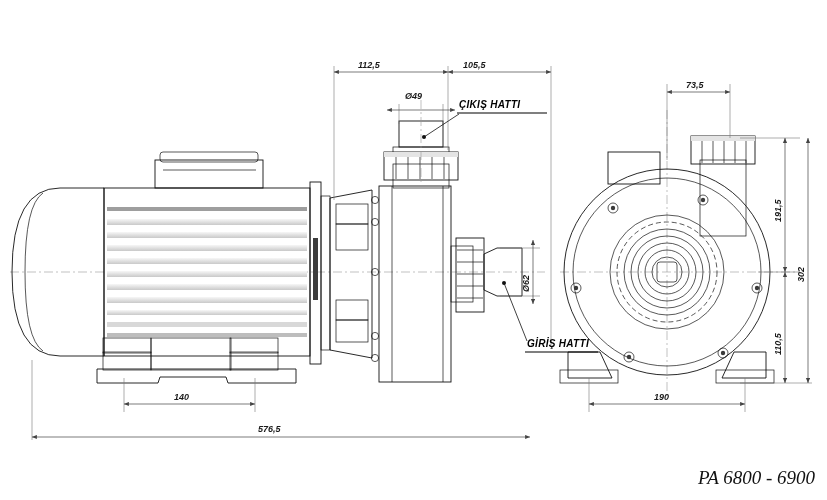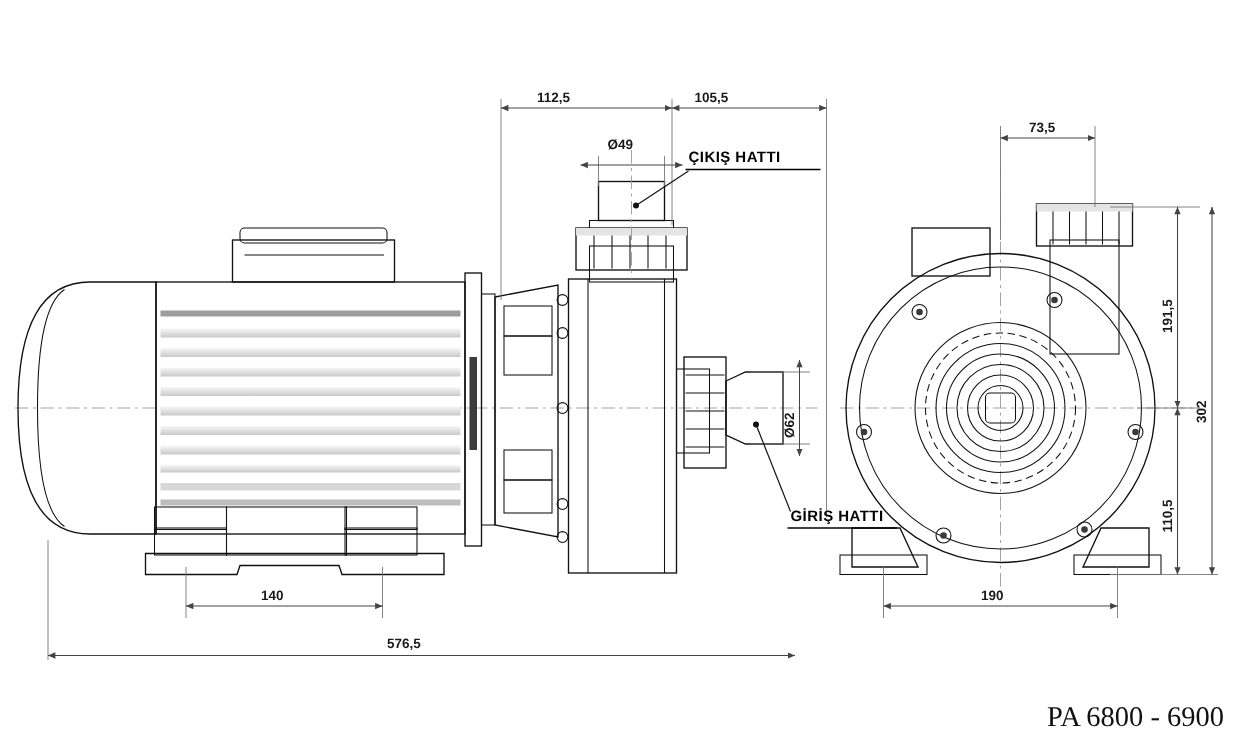--- a/index.html
+++ b/index.html
@@ -1,18 +1,18 @@
 <!DOCTYPE html>
 <html><head>
 <meta charset="utf-8">
 <style>
   html,body{margin:0;padding:0;background:#ffffff;}
   body{width:827px;height:500px;overflow:hidden;
        font-family:"Liberation Sans",sans-serif;}
-  #stage{position:relative;width:734px;height:500px;background:#fff;}
+  #stage{position:relative;width:734px;height:500px;background:#fff;font-style:italic;}
   svg{display:block;}
   .dimtxt{font-family:"Liberation Sans",sans-serif;font-size:9px;font-weight:bold;fill:#1a1a1a;}
   .calltxt{font-family:"Liberation Sans",sans-serif;font-size:10px;font-weight:bold;fill:#000;letter-spacing:.3px;}
   .titletxt{font-family:"Liberation Serif",serif;font-size:19px;fill:#111;}
   .dimline{stroke:#444;stroke-width:.7;fill:none;}
   .extline{stroke:#777;stroke-width:.6;fill:none;}
   .ctrline{stroke:#999;stroke-width:.6;fill:none;stroke-dasharray:9 3 2 3;}
   .lead{stroke:#111;stroke-width:.8;fill:none;}
   .ol{stroke:#111;stroke-width:.9;fill:none;}
   .olt{stroke:#111;stroke-width:.7;fill:none;}

